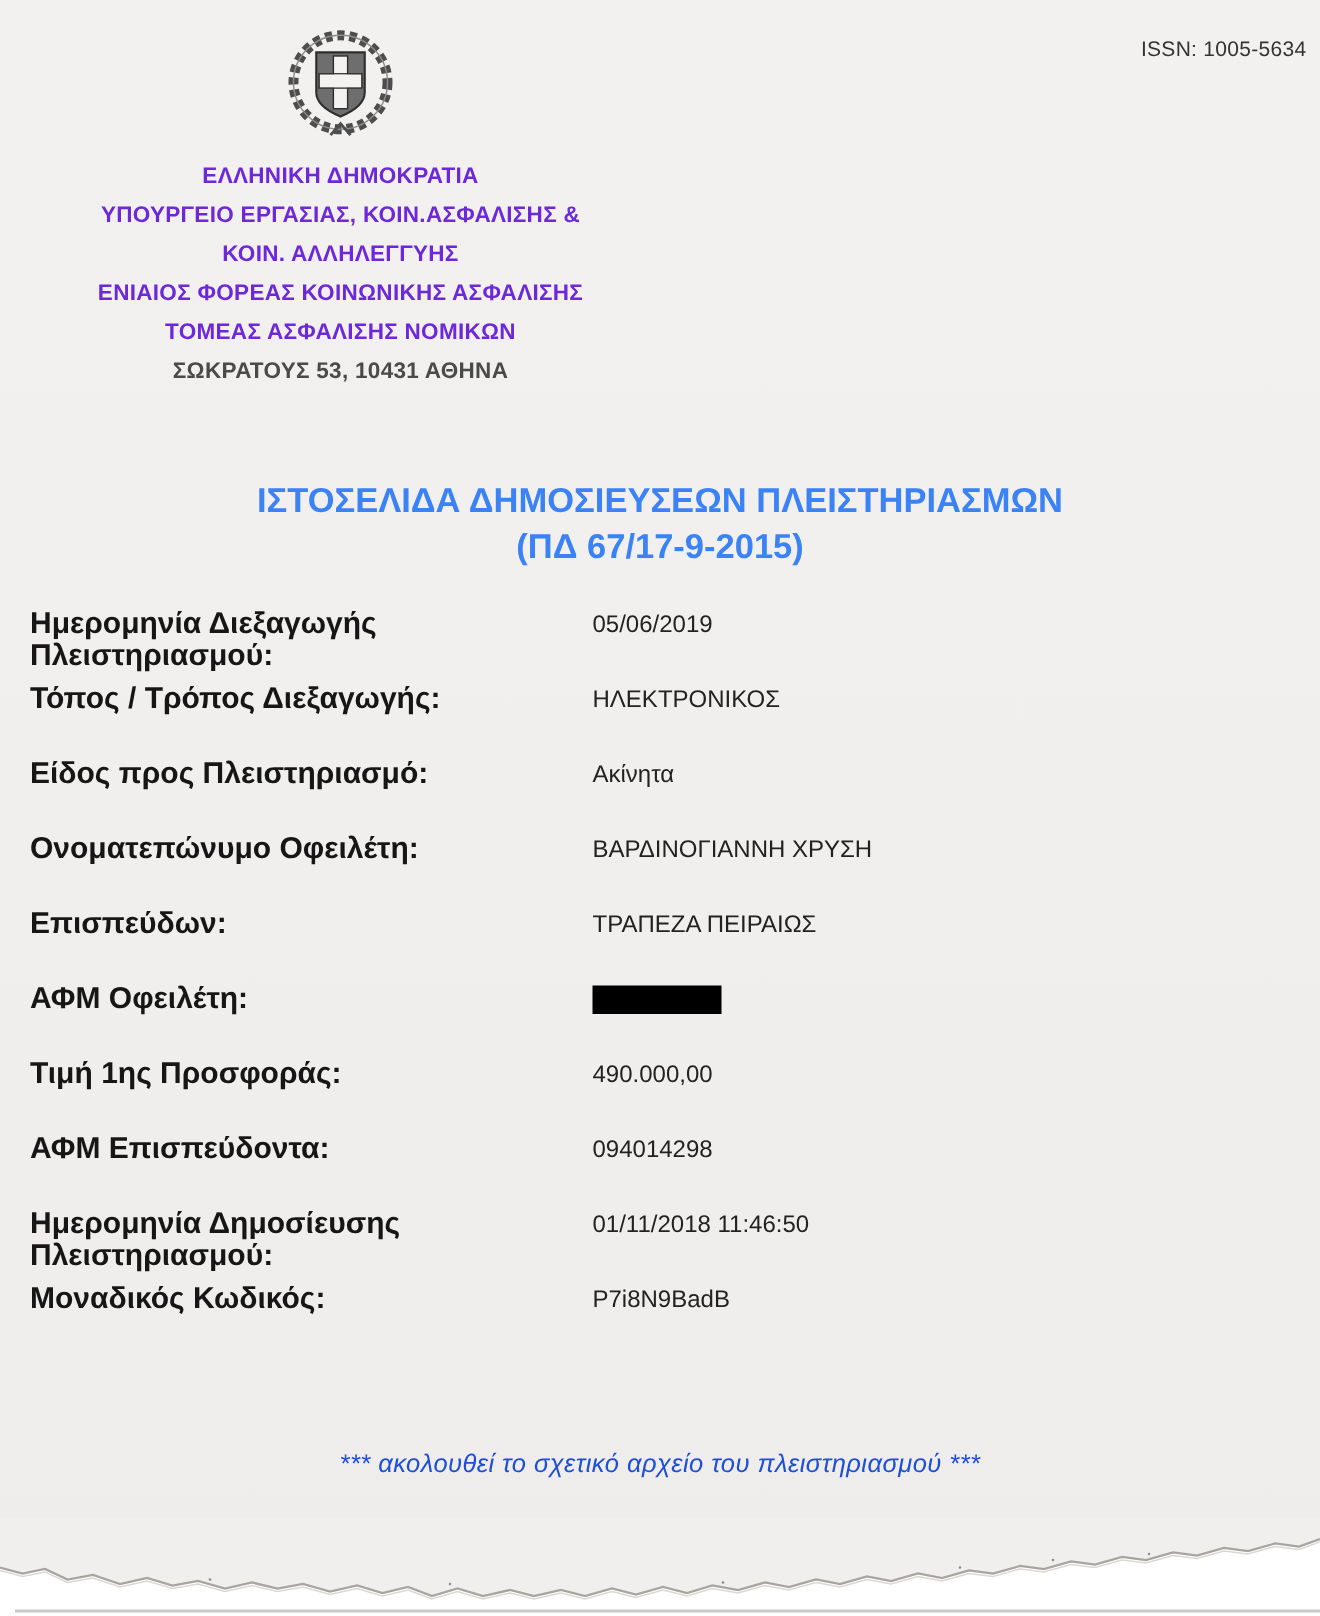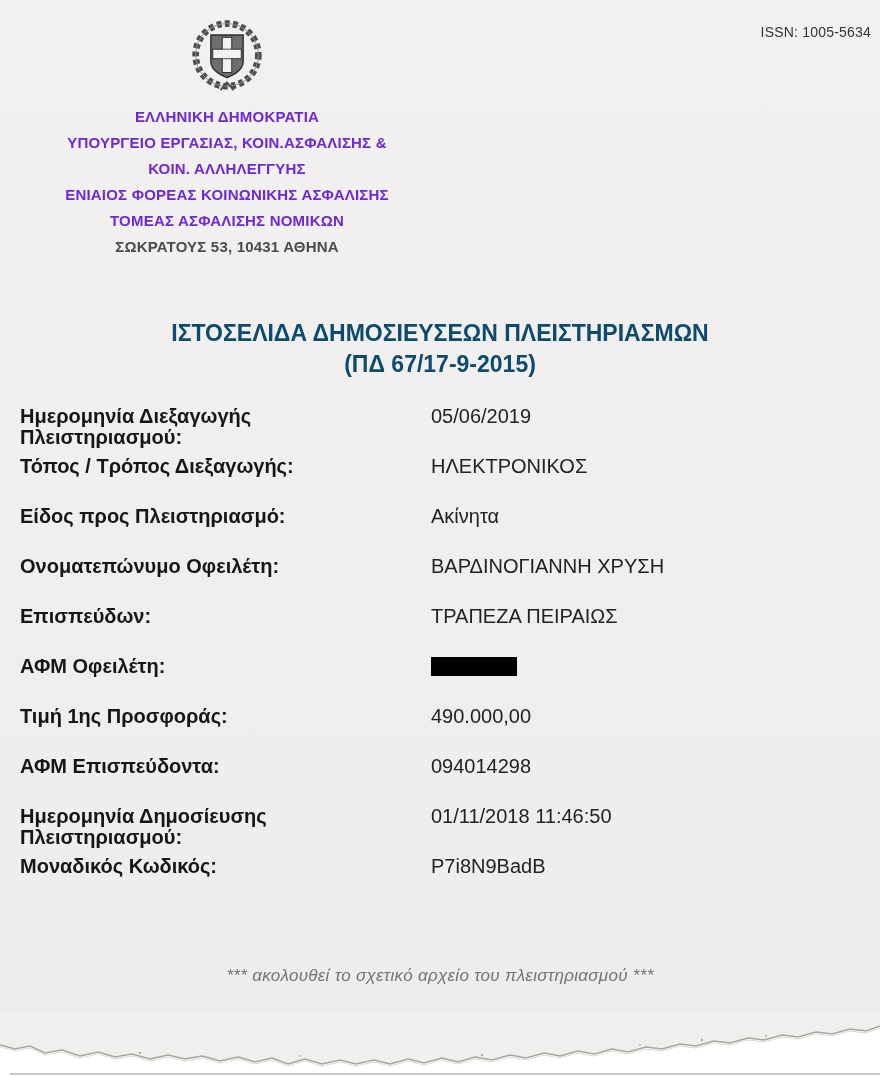--- a/index.html
+++ b/index.html
@@ -24,35 +24,35 @@
     position:absolute; top:12px; left:20px; width:414px; text-align:center;
   }
   .emblem { width:76px; height:82px; margin-bottom:6px; }
   .agency-line {
     font-size:15px; font-weight:bold; color:#6d28d9; line-height:26px;
     letter-spacing:0.2px;
   }
   .agency-line.last { color:#4a4a4a; }
   .title-block {
     position:absolute; top:318px; left:0; width:880px; text-align:center;
-    font-weight:bold; font-size:23px; line-height:31px; color:#0c4a6e;
+    font-weight:bold; font-size:23px; line-height:31px; color:#3b82f6;
   }
   .fields {
     position:absolute; top:406px; left:20px; width:840px;
   }
   .row { display:flex; height:50px; align-items:flex-start; }
   .flabel {
     width:375px; flex:0 0 375px;
     font-weight:bold; font-size:20px; color:#161616; line-height:21px;
   }
-  .fvalue { font-size:20px; color:#222222; line-height:21px;margin-left:36px; }
+  .fvalue { font-size:16px; color:#222222; line-height:21px; }
   .redaction { width:86px; height:19px; background:#000000; margin-top:1px; }
   .footer-note {
     position:absolute; top:966px; left:0; width:880px; text-align:center;
-    font-style:italic; font-size:17px; color:#737373; letter-spacing:0.3px;
+    font-style:italic; font-size:17px; color:#1d4ed8; letter-spacing:0.3px;
   }
 </style>
 </head>
 <body>
 
 <div class="paper"></div>
 
 <div class="issn">ISSN: 1005-5634</div>
 
 <div class="header-block">

